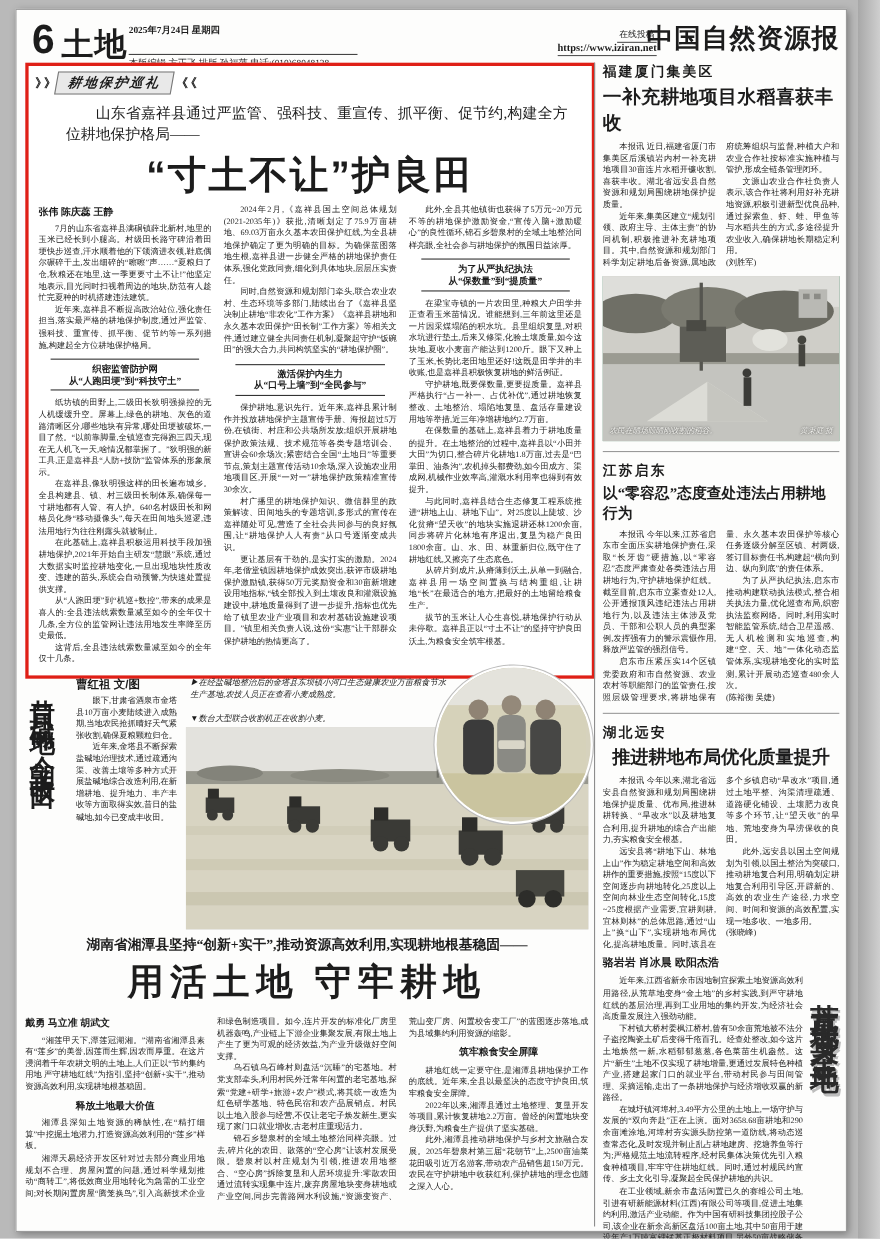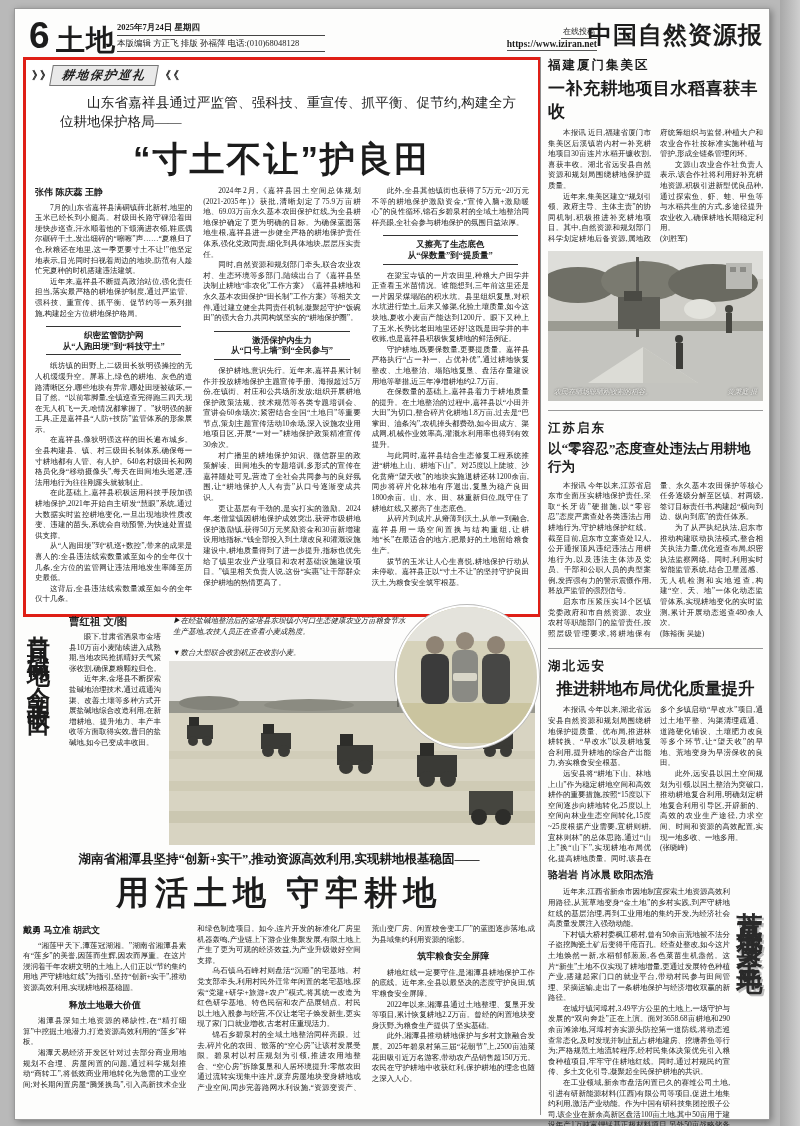--- a/index.html
+++ b/index.html
@@ -13,21 +13,21 @@
   .edge-right{position:absolute;right:0;top:0;width:20px;height:100%;
     background:linear-gradient(90deg,#a8a8a8,#cfcfcf);}
   .page{
     position:absolute;left:14px;top:8px;width:754px;height:1110px;
     background:#fdfdfc;border:1px solid #9a9a9a;box-shadow:2px 2px 7px rgba(0,0,0,.35);
   }
   
   .h-num{position:absolute;left:14px;top:6px;font:bold 37px "Liberation Sans",sans-serif;}
   .h-sec{position:absolute;left:41px;top:12px;font:bold 29px "Liberation Serif",serif;letter-spacing:1px;}
   .h-meta{position:absolute;left:102px;top:13px;width:208px;font-size:8.5px;line-height:11px;}
-  .h-meta .r1{font-weight:bold;border-bottom:1px solid #444;padding-bottom:2px;}
+  .h-meta .r1{font-weight:bold;border-bottom:1px solid #444;padding-bottom:16px;}
   .h-meta .r2{padding-top:2px;border-bottom:1px solid #444;padding-bottom:2px;}
   .h-online{position:absolute;right:172px;top:18px;text-align:right;font-size:8px;line-height:10px;}
   .h-online .lab{border-bottom:1px solid #555;display:inline-block;padding:0 2px 1px;}
   .h-online .url{font-weight:bold;font-size:9.5px;border-bottom:1px solid #555;padding-bottom:1px;}
   .h-mast{position:absolute;right:6px;top:10px;font:bold 24px "Liberation Serif",serif;letter-spacing:1px;}
   
   .lead{position:absolute;left:8px;top:48px;width:512px;height:554px;
     border:3px solid #df1f16;background:#fff;}
   .badge{position:absolute;left:6px;top:5px;display:flex;align-items:center;font-size:11px;}
   .badge .chev{color:#222;font-weight:bold;letter-spacing:-3px;}
@@ -125,21 +125,21 @@
         <div class="t-p">从“人跑田埂”到“机巡+数控”,带来的成果是喜人的:全县违法线索数量减至如今的全年仅十几条,全方位的监管网让违法用地发生率降至历史最低。</div>
         <div class="t-p">这背后,全县违法线索数量减至如今的全年仅十几条。</div>
         <div class="t-p">2024年2月,《嘉祥县国土空间总体规划(2021-2035年)》获批,清晰划定了75.9万亩耕地、69.03万亩永久基本农田保护红线,为全县耕地保护确定了更为明确的目标。为确保蓝图落地生根,嘉祥县进一步健全严格的耕地保护责任体系,强化党政同责,细化到具体地块,层层压实责任。</div>
         <div class="t-p">同时,自然资源和规划部门牵头,联合农业农村、生态环境等多部门,陆续出台了《嘉祥县坚决制止耕地“非农化”工作方案》《嘉祥县耕地和永久基本农田保护“田长制”工作方案》等相关文件,通过建立健全共同责任机制,凝聚起守护“饭碗田”的强大合力,共同构筑坚实的“耕地保护圈”。</div>
         <div class="t-h">激活保护内生力</div>
         <div class="t-h2">从“口号上墙”到“全民参与”</div>
         <div class="t-p">保护耕地,意识先行。近年来,嘉祥县累计制作并投放耕地保护主题宣传手册、海报超过5万份,在镇街、村庄和公共场所发放;组织开展耕地保护政策法规、技术规范等各类专题培训会、宣讲会60余场次;紧密结合全国“土地日”等重要节点,策划主题宣传活动10余场,深入设施农业用地项目区,开展“一对一”耕地保护政策精准宣传30余次。</div>
         <div class="t-p">村广播里的耕地保护知识、微信群里的政策解读、田间地头的专题培训,多形式的宣传在嘉祥随处可见,营造了全社会共同参与的良好氛围,让“耕地保护人人有责”从口号逐渐变成共识。</div>
         <div class="t-p">更让基层有干劲的,是实打实的激励。2024年,老僧堂镇因耕地保护成效突出,获评市级耕地保护激励镇,获得50万元奖励资金和30亩新增建设用地指标,“钱全部投入到土壤改良和灌溉设施建设中,耕地质量得到了进一步提升,指标也优先给了镇里农业产业项目和农村基础设施建设项目。”镇里相关负责人说,这份“实惠”让干部群众保护耕地的热情更高了。</div>
         <div class="t-p">此外,全县其他镇街也获得了5万元~20万元不等的耕地保护激励资金,“宣传入脑+激励暖心”的良性循环,锦石乡碧泉村的全域土地整治同样亮眼,全社会参与耕地保护的氛围日益浓厚。</div>
-        <div class="t-h">又擦亮了生态底色</div>
+        <div class="t-h">为了从严执纪执法</div>
         <div class="t-h2">从“保数量”到“提质量”</div>
         <div class="t-p">在梁宝寺镇的一片农田里,种粮大户田学井正查看玉米苗情况。谁能想到,三年前这里还是一片因采煤塌陷的积水坑。县里组织复垦,对积水坑进行垫土,后来又修渠,化验土壤质量,如今这块地,夏收小麦亩产能达到1200斤。眼下又种上了玉米,长势比老田地里还好!这既是田学井的丰收账,也是嘉祥县积极恢复耕地的鲜活例证。</div>
         <div class="t-p">守护耕地,既要保数量,更要提质量。嘉祥县严格执行“占一补一、占优补优”,通过耕地恢复整改、土地整治、塌陷地复垦、盘活存量建设用地等举措,近三年净增耕地约2.7万亩。</div>
         <div class="t-p">在保数量的基础上,嘉祥县着力于耕地质量的提升。在土地整治的过程中,嘉祥县以“小田并大田”为切口,整合碎片化耕地1.8万亩,过去是“巴掌田、油条沟”,农机掉头都费劲,如今田成方、渠成网,机械作业效率高,灌溉水利用率也得到有效提升。</div>
         <div class="t-p">与此同时,嘉祥县结合生态修复工程系统推进“耕地上山、耕地下山”。对25度以上陡坡、沙化贫瘠“望天收”的地块实施退耕还林1200余亩,同步将碎片化林地有序退出,复垦为稳产良田1800余亩。山、水、田、林重新归位,既守住了耕地红线,又擦亮了生态底色。</div>
         <div class="t-p">从碎片到成片,从瘠薄到沃土,从单一到融合,嘉祥县用一场空间置换与结构重组,让耕地“长”在最适合的地方,把最好的土地留给粮食生产。</div>
         <div class="t-p">拔节的玉米让人心生喜悦,耕地保护行动从未停歇。嘉祥县正以“寸土不让”的坚持守护良田沃土,为粮食安全筑牢根基。</div>
       </div>
   </div>
 

